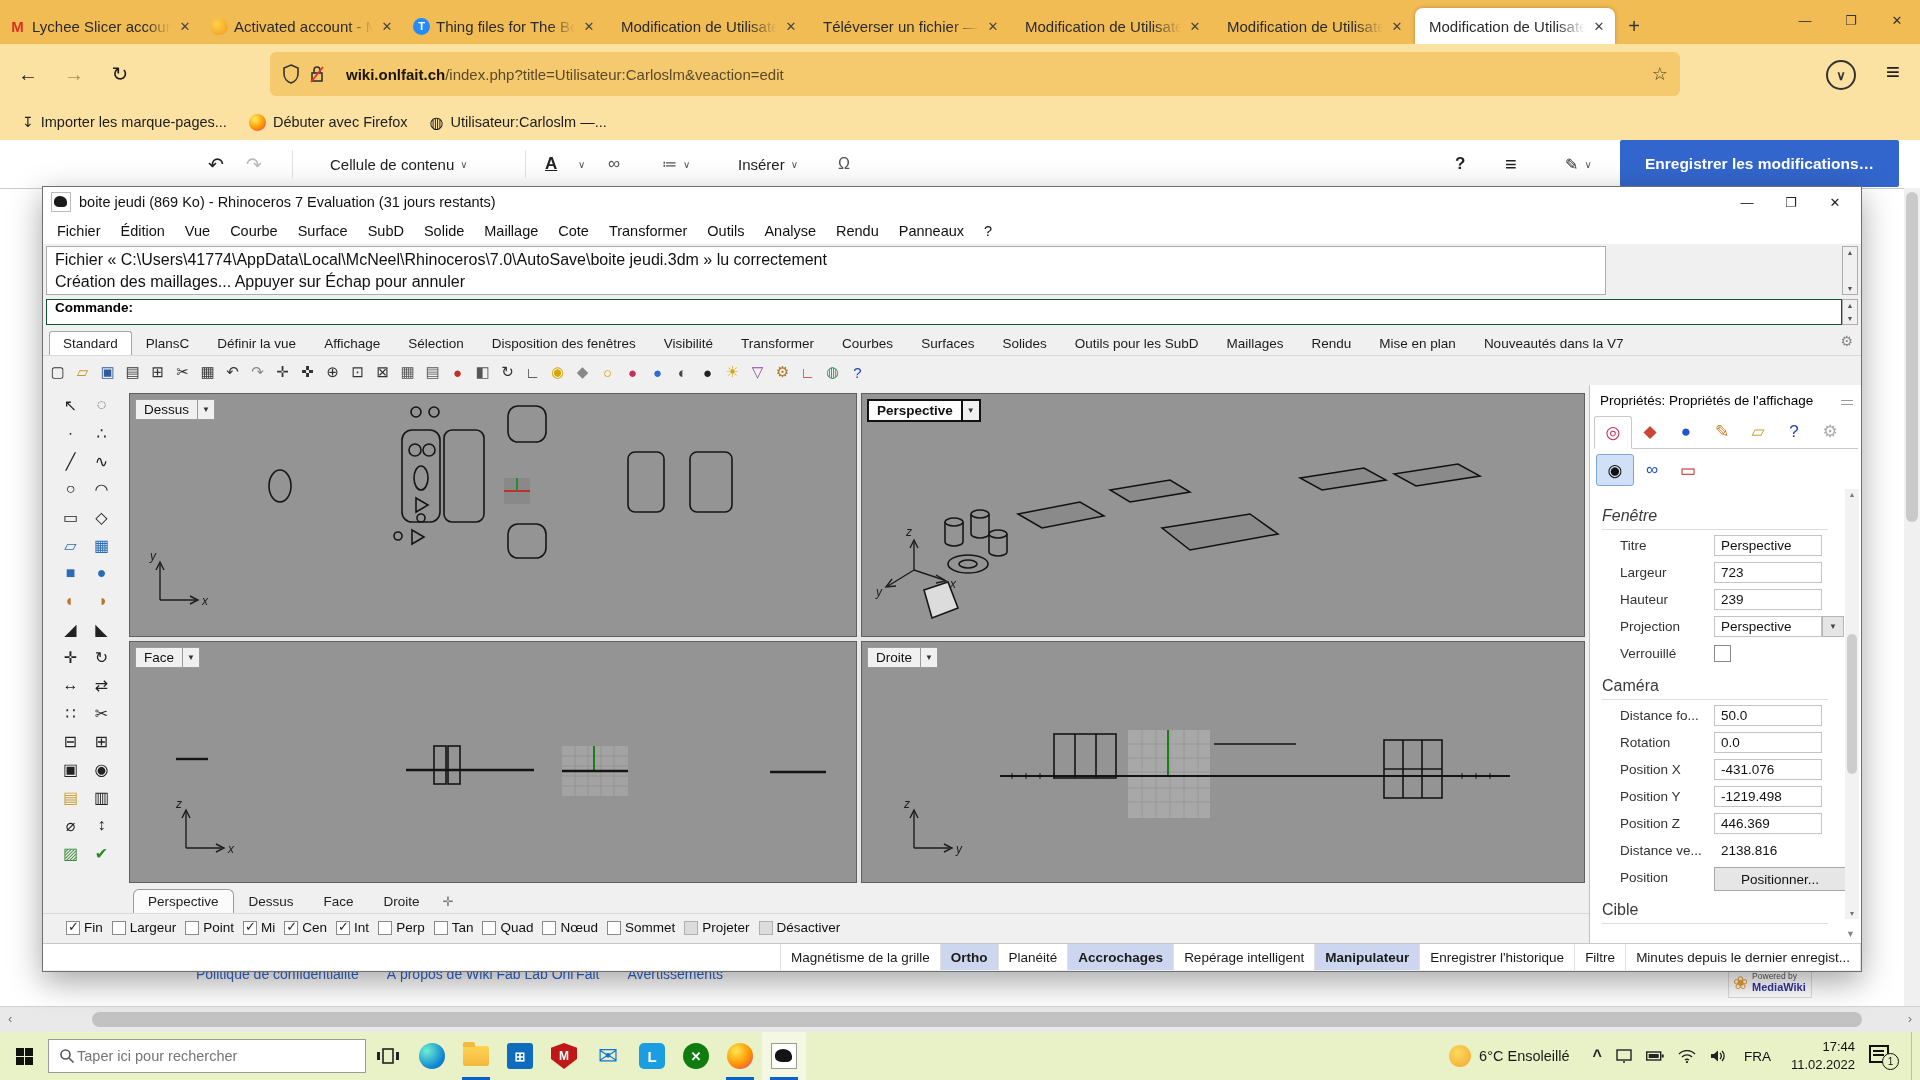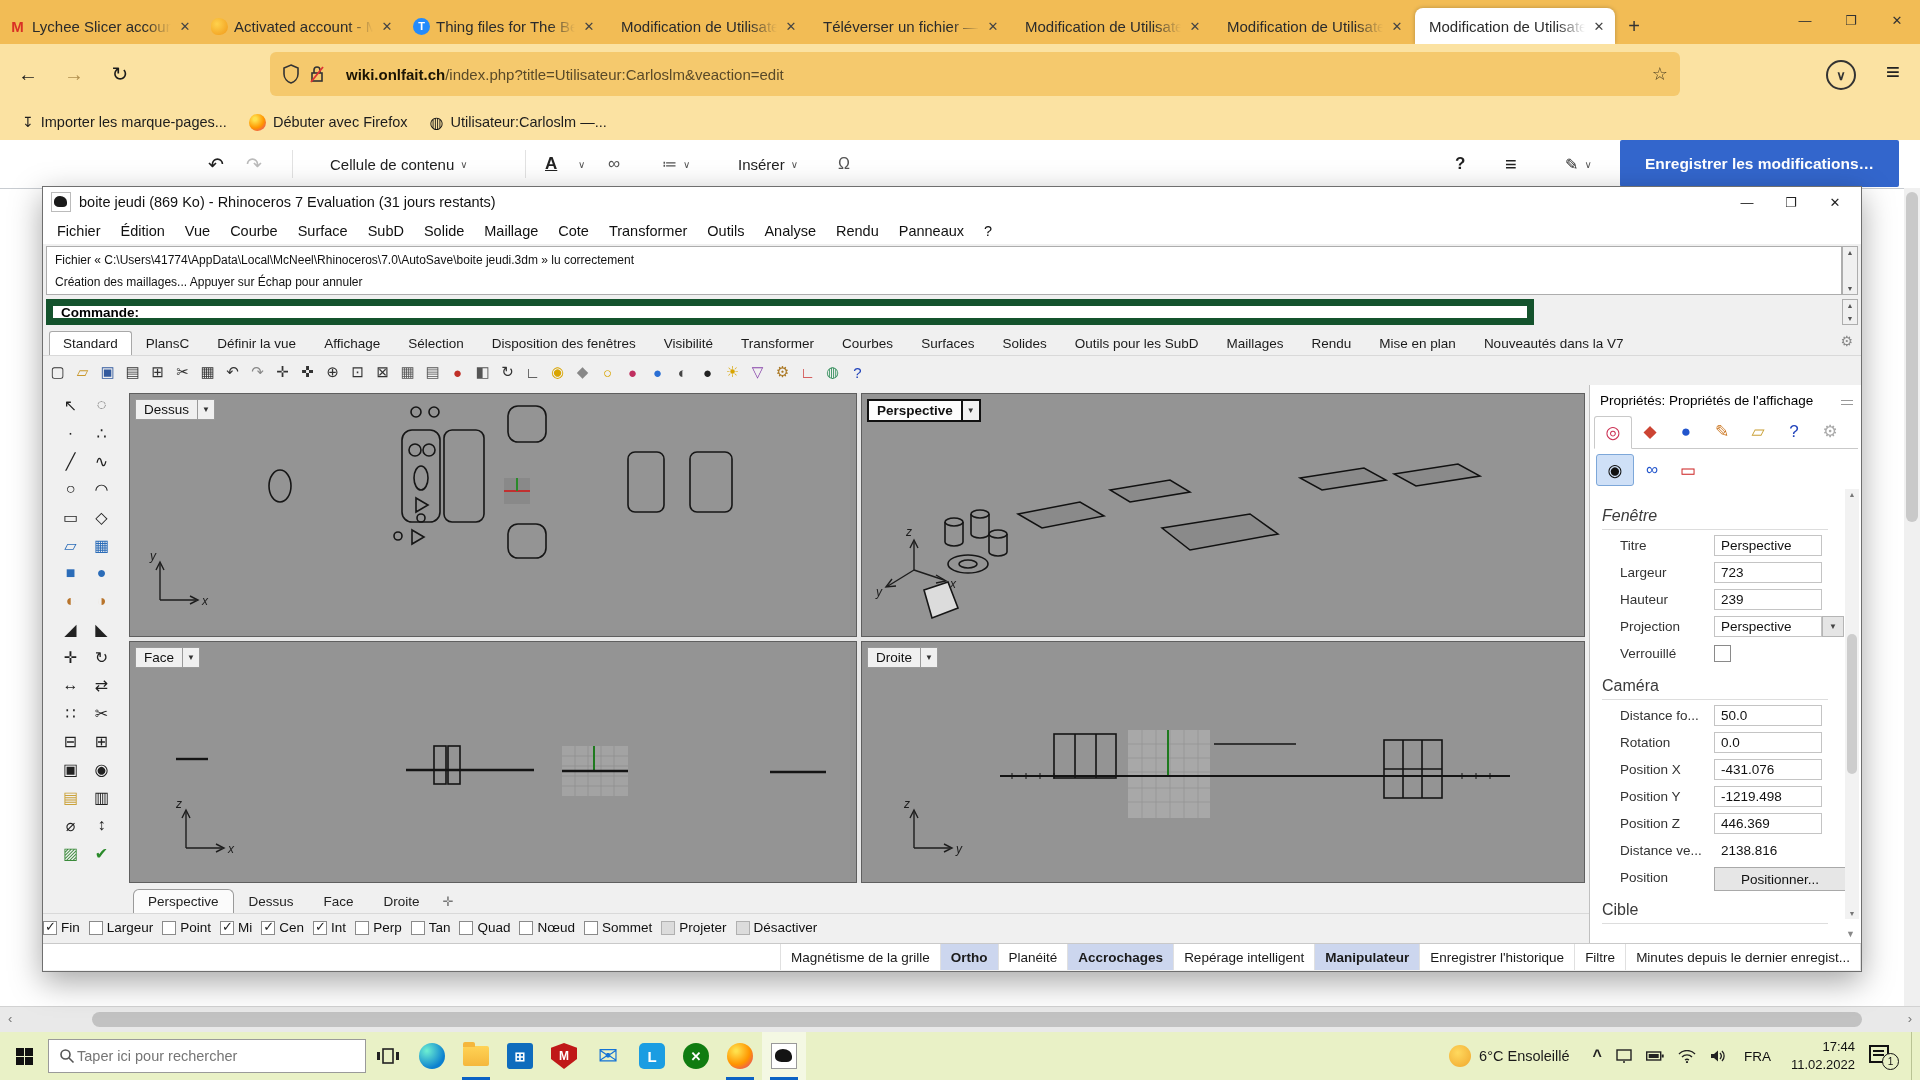--- a/index.html
+++ b/index.html
@@ -67,26 +67,26 @@
     box-sizing:content-box;box-shadow:0 10px 30px rgba(0,0,0,.35);}
   .rtitle{position:absolute;left:0;top:0;width:100%;height:30px;background:#fff;display:flex;align-items:center;}
   .rico{width:18px;height:18px;margin:0 8px 0 8px;background:#fff;border:1px solid #bbb;position:relative;flex:none;}
   .rico::after{content:"";position:absolute;left:2px;top:3px;width:13px;height:11px;background:#1a1a1a;
     border-radius:60% 70% 40% 50%;}
   .rtitletxt{font-size:14.5px;color:#111;}
   .rctrls{position:absolute;right:4px;top:0;height:30px;display:flex;}
   .rc{width:44px;height:30px;display:flex;align-items:center;justify-content:center;font-size:13px;color:#222;}
   .rmenu{position:absolute;left:0;top:30px;width:100%;height:27px;background:#fff;display:flex;align-items:center;padding-left:4px;box-sizing:border-box;}
   .rmenu-item{font-size:14.5px;color:#111;padding:0 10px;}
-  .rhist{position:absolute;left:3px;top:59px;width:1796px;height:49px;background:#fff;border:1px solid #adadad;
-    font-size:12px;color:#111;line-height:22px;padding:2px 0 16px 8px;box-sizing:border-box;}
+  .rhist{position:absolute;left:3px;top:59px;width:1560px;height:49px;background:#fff;border:1px solid #adadad;
+    font-size:16px;color:#111;line-height:22px;padding:2px 0 16px 8px;box-sizing:border-box;}
   .rhscroll{position:absolute;left:1799px;top:59px;width:16px;height:49px;border:1px solid #adadad;background:#f0f0f0;
     display:flex;flex-direction:column;justify-content:space-between;align-items:center;font-size:7px;color:#555;padding:2px 0;box-sizing:border-box;}
-  .rcmd{position:absolute;left:3px;top:112px;width:1488px;height:26px;background:#fff;border:7px solid #14532d;
-    display:flex;align-items:center;padding-left:8px;box-sizing:border-box;font-size:13.5px;}
+  .rcmd{position:absolute;left:3px;top:112px;width:1796px;height:26px;background:#fff;border:1px solid #14532d;
+    display:flex;align-items:flex-start;padding-left:8px;box-sizing:border-box;font-size:13.5px;}
   .rcmd b{font-weight:bold;color:#000;}
   .rspin{position:absolute;left:1799px;top:112px;width:16px;height:26px;border:1px solid #adadad;background:#f0f0f0;
     display:flex;flex-direction:column;justify-content:space-between;align-items:center;font-size:7px;color:#555;padding:2px 0;box-sizing:border-box;}
   .rtabs{position:absolute;left:0;top:142px;width:100%;height:27px;display:flex;align-items:flex-end;padding-left:6px;box-sizing:border-box;border-bottom:1px solid #d9d9d9;}
   .rtab{font-size:13.5px;color:#1b1b1b;padding:4px 13px;border:1px solid transparent;border-bottom:none;}
   .rtab.active{background:#fff;border-color:#a8a8a8;border-radius:3px 3px 0 0;}
   .rgear{position:absolute;right:8px;top:146px;font-size:14px;color:#8a8a8a;}
   .ricons{position:absolute;left:2px;top:170px;width:1810px;height:30px;display:flex;align-items:center;}
   .ticon{width:25px;height:24px;display:flex;align-items:center;justify-content:center;font-size:15px;border-radius:3px;}
   .rside{position:absolute;left:0;top:200px;width:86px;height:556px;display:flex;flex-wrap:wrap;align-content:flex-start;padding:4px 0 0 12px;box-sizing:border-box;}
@@ -124,21 +124,21 @@
     font-size:13.5px;display:flex;align-items:center;justify-content:center;color:#111;}
   .pvscroll{position:absolute;right:2px;top:104px;width:14px;height:430px;background:#f2f2f2;
     display:flex;flex-direction:column;align-items:center;justify-content:space-between;font-size:7px;color:#777;padding:2px 0;box-sizing:border-box;}
   .pvthumb{width:10px;height:140px;background:#cdcdcd;border-radius:5px;}
   .pbotchev{position:absolute;right:6px;bottom:4px;font-size:9px;color:#888;}
   
   .vptabs{position:absolute;left:86px;top:698px;width:1456px;height:28px;display:flex;align-items:flex-end;padding-left:4px;box-sizing:border-box;}
   .vtab{font-size:13.5px;color:#222;padding:4px 14px;border:1px solid transparent;border-bottom:none;}
   .vtab.active{background:#fbfbfb;border-color:#9a9a9a;border-radius:6px 6px 0 0;}
   .vplus{font-size:13px;color:#777;padding:4px 8px;}
-  .osnaps{position:absolute;left:0;top:726px;width:1546px;height:28px;display:flex;align-items:center;padding-left:0;box-sizing:border-box;border-top:1px solid #d9d9d9;}
+  .osnaps{position:absolute;left:0;top:726px;width:1546px;height:28px;display:flex;align-items:center;padding-left:23px;box-sizing:border-box;border-top:1px solid #d9d9d9;}
   .osnap{display:flex;align-items:center;margin-right:9px;font-size:13.5px;color:#111;}
   .cb{width:14px;height:14px;border:1px solid #8a8a8a;background:#fff;margin-right:4px;position:relative;box-sizing:border-box;}
   .cb.checked::after{content:"✓";position:absolute;left:1px;top:-3px;font-size:13px;color:#222;}
   .cb.disabled{background:#dcdcdc;border-color:#b0b0b0;}
   .statusbar{position:absolute;left:0;top:756px;width:1818px;height:27px;background:#fff;border-top:1px solid #c9c9c9;
     display:flex;align-items:stretch;font-size:13.5px;color:#1a1a1a;box-sizing:border-box;}
   .scell{display:flex;align-items:center;justify-content:center;padding:0 10px;border-right:1px solid #e0e0e0;white-space:nowrap;}
   .scell.hl{background:#ccd6ee;font-weight:bold;}
   .scell.swatch::before{content:"■";margin-right:5px;font-size:13px;color:#000;}
   .sgrow{flex:1;border-right:1px solid #e0e0e0;}
@@ -288,20 +288,33 @@
     <span class="veitem" style="left:838px;font-size:16px;color:#555;">Ω</span>
     <span class="veitem" style="left:1455px;font-size:17px;font-weight:bold;">?</span>
     <span class="veitem" style="left:1505px;font-size:20px;">≡</span>
     <span class="veitem" style="left:1565px;font-size:16px;">
       <span>✎</span>
         <span class="vcaret">∨</span>
     </span>
   </div>
   <div class="vesave abs">Enregistrer les modifications…</div>
 
+  <div class="abs wfooter">
+    <div class="flinks">
+  <a class="flink">Politique de confidentialité</a>
+
+  <a class="flink">À propos de Wiki Fab Lab Onl'Fait</a>
+
+  <a class="flink">Avertissements</a>
+</div>
+    <div class="mwbadge">
+      <span class="mwflower">❀</span>
+      <span class="mwtxt"><span>Powered by</span><b>MediaWiki</b></span>
+    </div>
+  </div>
   <div class="abs hscroll">
     <span class="harrow" style="left:8px;">‹</span>
     <div class="hthumb"></div>
     <span class="harrow" style="right:8px;">›</span>
   </div>
   <div class="abs vscroll">
     <div class="vthumb"></div>
   </div>
 
   <div class="abs rhino">

